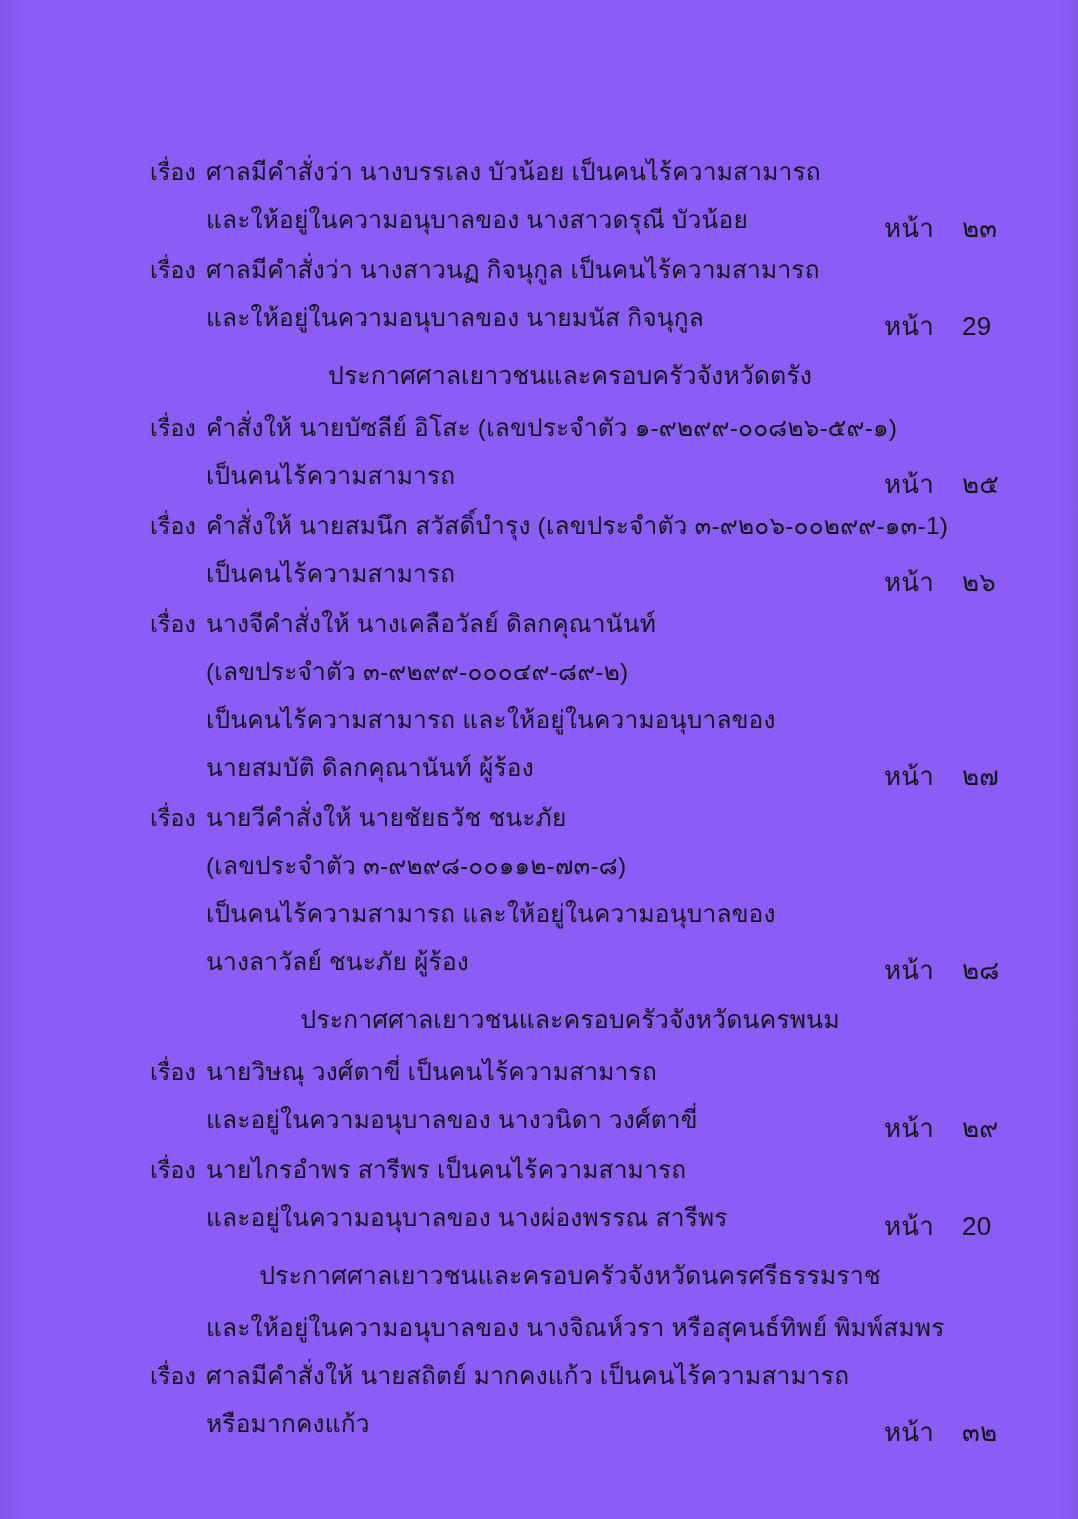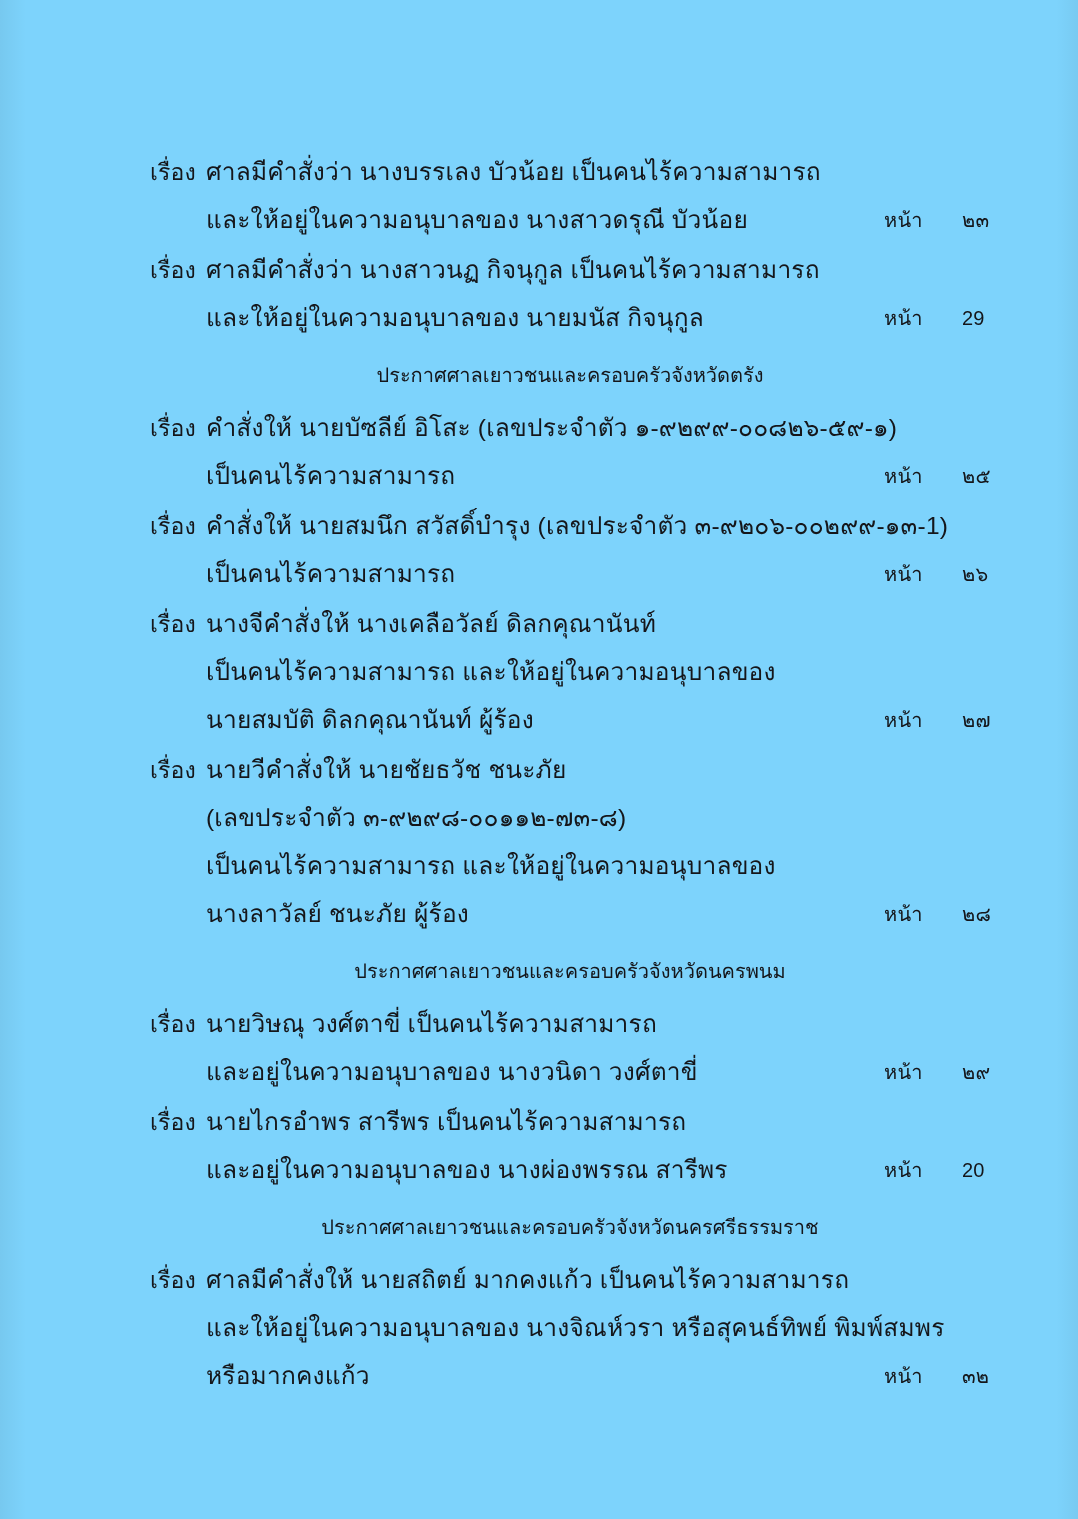--- a/index.html
+++ b/index.html
@@ -12,21 +12,21 @@
     height: 1519px;
     font-family: "Liberation Sans", sans-serif;
     color: #15161a;
     position: relative;
     overflow: hidden;
   }
   .page {
     position: relative;
     width: 1078px;
     height: 1519px;
-    background: #7dd3fc;
+    background: #8b5cf6;
     padding: 0;
   }
   
   .page::before {
     content: "";
     position: absolute;
     left: 0; top: 0; bottom: 0;
     width: 26px;
     background: linear-gradient(to right, rgba(0,0,0,0.05), rgba(0,0,0,0));
     pointer-events: none;
@@ -64,37 +64,37 @@
     text-align: right;
     padding-right: 10px;
     font-size: 23px;
   }
   .txt {
     display: inline-block;
   }
   .pageref {
     position: absolute;
     right: 0;
-    top: 0;
-    font-size: 20px;
+    top: 8px;
+    font-size: 26px;
     white-space: nowrap;
   }
   .pageref .pl {
     display: inline-block;
     width: 78px;
     text-align: left;
   }
   .pageref .pn {
     display: inline-block;
     width: 58px;
     text-align: left;
   }
   .heading {
     text-align: center;
-    font-size: 20px;
+    font-size: 25px;
     line-height: 54px;
     margin: 6px 0 2px 0;
     white-space: nowrap;
   }
 </style>
 </head>
 <body>
 
 <div class="page">
   <div class="content" id="toc">
@@ -110,38 +110,39 @@
       <div class="entry">
         <div class="line"><span class="lbl">เรื่อง</span><span class="txt">คำสั่งให้  นายบัซลีย์  อิโสะ  (เลขประจำตัว  ๑-๙๒๙๙-๐๐๘๒๖-๕๙-๑)</span></div>
         <div class="line"><span class="lbl"></span><span class="txt ">เป็นคนไร้ความสามารถ</span><span class="pageref"><span class="pl">หน้า</span><span class="pn">๒๕</span></span></div>
       </div>
       <div class="entry">
         <div class="line"><span class="lbl">เรื่อง</span><span class="txt">คำสั่งให้  นายสมนึก  สวัสดิ์บำรุง  (เลขประจำตัว  ๓-๙๒๐๖-๐๐๒๙๙-๑๓-1)</span></div>
         <div class="line"><span class="lbl"></span><span class="txt ">เป็นคนไร้ความสามารถ</span><span class="pageref"><span class="pl">หน้า</span><span class="pn">๒๖</span></span></div>
       </div>
       <div class="entry">
         <div class="line"><span class="lbl">เรื่อง</span><span class="txt">นางจีคำสั่งให้  นางเคลือวัลย์  ดิลกคุณานันท์</span></div>
+        <div class="line"><span class="lbl"></span><span class="txt ">(เลขประจำตัว  ๓-๙๒๙๙-๐๐๐๔๙-๘๙-๒)</span></div>
         <div class="line"><span class="lbl"></span><span class="txt ">เป็นคนไร้ความสามารถ   และให้อยู่ในความอนุบาลของ</span></div>
         <div class="line"><span class="lbl"></span><span class="txt ">นายสมบัติ  ดิลกคุณานันท์  ผู้ร้อง</span><span class="pageref"><span class="pl">หน้า</span><span class="pn">๒๗</span></span></div>
       </div>
       <div class="entry">
         <div class="line"><span class="lbl">เรื่อง</span><span class="txt">นายวีคำสั่งให้  นายชัยธวัช  ชนะภัย</span></div>
         <div class="line"><span class="lbl"></span><span class="txt ">(เลขประจำตัว  ๓-๙๒๙๘-๐๐๑๑๒-๗๓-๘)</span></div>
         <div class="line"><span class="lbl"></span><span class="txt ">เป็นคนไร้ความสามารถ   และให้อยู่ในความอนุบาลของ</span></div>
         <div class="line"><span class="lbl"></span><span class="txt ">นางลาวัลย์  ชนะภัย  ผู้ร้อง</span><span class="pageref"><span class="pl">หน้า</span><span class="pn">๒๘</span></span></div>
       </div>
       <div class="heading">ประกาศศาลเยาวชนและครอบครัวจังหวัดนครพนม</div>
       <div class="entry">
         <div class="line"><span class="lbl">เรื่อง</span><span class="txt">นายวิษณุ  วงศ์ตาขี่  เป็นคนไร้ความสามารถ</span></div>
         <div class="line"><span class="lbl"></span><span class="txt ">และอยู่ในความอนุบาลของ  นางวนิดา  วงศ์ตาขี่</span><span class="pageref"><span class="pl">หน้า</span><span class="pn">๒๙</span></span></div>
       </div>
       <div class="entry">
         <div class="line"><span class="lbl">เรื่อง</span><span class="txt">นายไกรอำพร  สารีพร  เป็นคนไร้ความสามารถ</span></div>
         <div class="line"><span class="lbl"></span><span class="txt ">และอยู่ในความอนุบาลของ  นางผ่องพรรณ  สารีพร</span><span class="pageref"><span class="pl">หน้า</span><span class="pn">20</span></span></div>
       </div>
       <div class="heading">ประกาศศาลเยาวชนและครอบครัวจังหวัดนครศรีธรรมราช</div>
       <div class="entry">
+        <div class="line"><span class="lbl"></span><span class="txt ">และให้อยู่ในความอนุบาลของ  นางจิณห์วรา  หรือสุคนธ์ทิพย์  พิมพ์สมพร</span></div>
         <div class="line"><span class="lbl">เรื่อง</span><span class="txt">ศาลมีคำสั่งให้  นายสถิตย์  มากคงแก้ว  เป็นคนไร้ความสามารถ</span></div>
-        <div class="line"><span class="lbl"></span><span class="txt ">และให้อยู่ในความอนุบาลของ  นางจิณห์วรา  หรือสุคนธ์ทิพย์  พิมพ์สมพร</span></div>
         <div class="line"><span class="lbl"></span><span class="txt ">หรือมากคงแก้ว</span><span class="pageref"><span class="pl">หน้า</span><span class="pn">๓๒</span></span></div>
       </div>
     </div>
 </div>
 
 </body></html>

